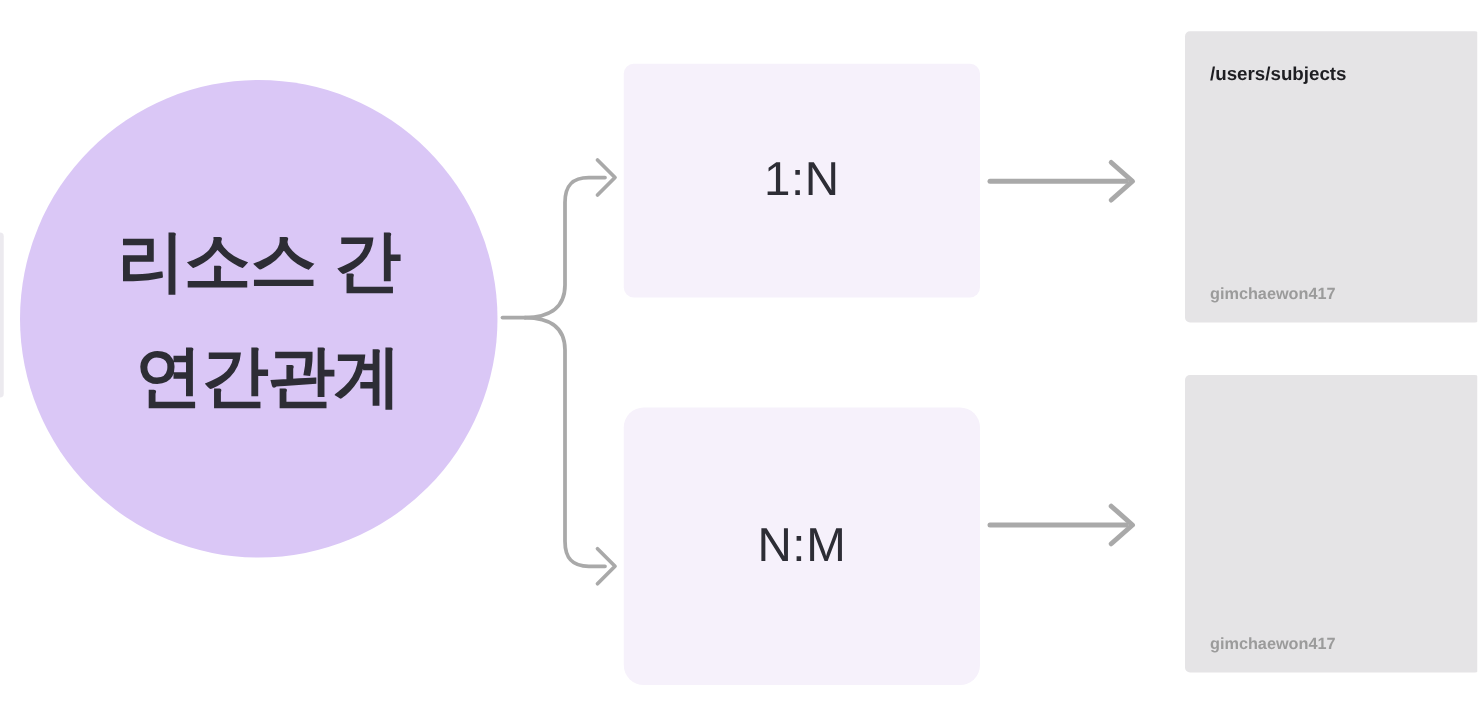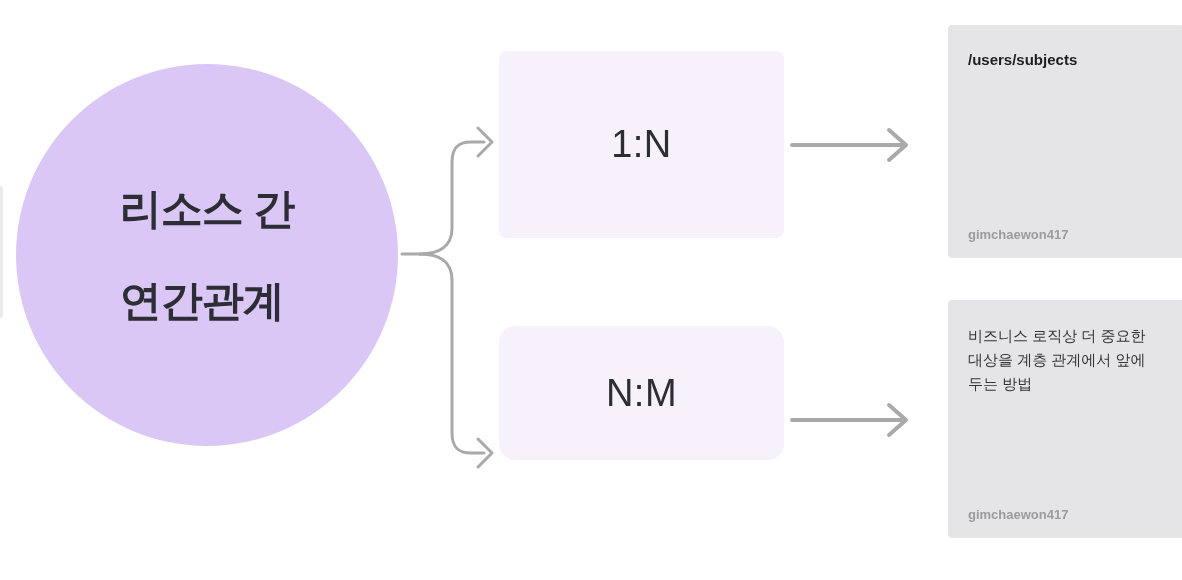--- a/index.html
+++ b/index.html
@@ -47,41 +47,41 @@
     top: 64px;
     width: 382px;
     height: 382px;
     border-radius: 50%;
     background: var(--root-fill, #DAC7F6);
     display: flex;
     align-items: center;
     justify-content: center;
   }
   .root-label {
-    font-size: 42px;
+    font-size: 54px;
     font-weight: 700;
     letter-spacing: -1px;
     line-height: 92px;
     color: var(--text-dark, #2D2D35);
-    text-align: left;
+    text-align: right;
     white-space: nowrap;
   }
 
   .branch {
     position: absolute;
     left: 499px;
     width: 285px;
     background: var(--branch-fill, #F6F1FB);
     border-radius: 8px;
     display: flex;
     align-items: center;
     justify-content: center;
   }
   .branch-1n { top: 51px;  height: 187px; }
-  .branch-nm { top: 326px; height: 134px; border-radius: 16px; }
+  .branch-nm { top: 326px; height: 222px; border-radius: 16px; }
   .branch-label {
     font-size: 38px;
     font-weight: 500;
     color: var(--text-dark, #2D2D35);
     letter-spacing: 0.5px;
   }
 
   .card {
     position: absolute;
     left: 948px;
@@ -164,17 +164,16 @@
   <div class="branch branch-nm">
     <span class="branch-label">N:M</span>
   </div>
 
   <div class="card card-1">
     <div class="card-title">/users/subjects</div>
     <div class="card-author">gimchaewon417</div>
   </div>
 
   <div class="card card-2">
-    <div class="card-body2">비즈니스 로직상 더 중요한 대상을 계층 관계에서 앞에 두는 방법</div>
     <div class="card-author">gimchaewon417</div>
   </div>
 
 </div>
 
 </body></html>

